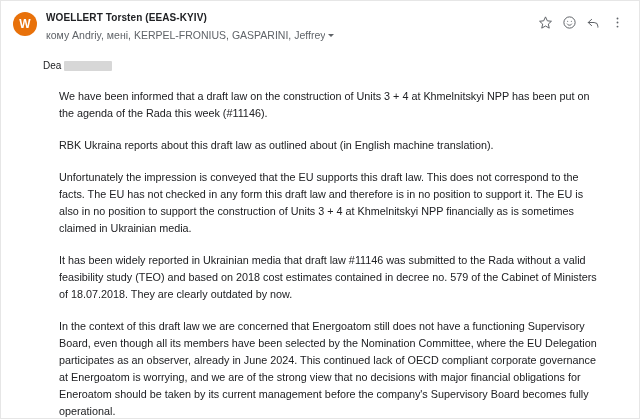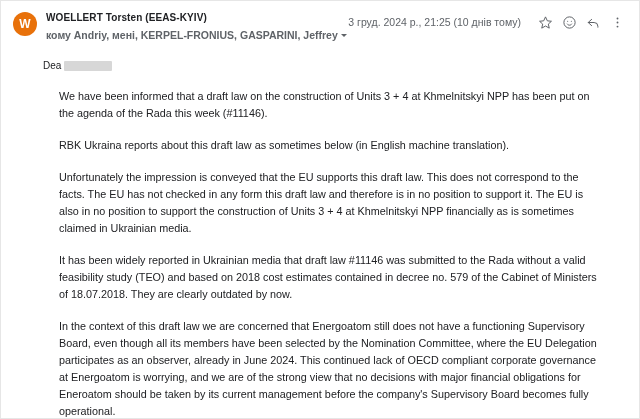--- a/index.html
+++ b/index.html
@@ -53,21 +53,20 @@
     line-height: 14px;
     letter-spacing: 0.1px;
   }
   .recipient-line {
     font-size: 10.5px;
     color: #5f6368;
     line-height: 14px;
     margin-top: 3px;
     display: flex;
     align-items: center;
-    font-weight: bold;
   }
   .recipient-text {
     white-space: nowrap;
     overflow: hidden;
     text-overflow: ellipsis;
   }
   .caret {
     display: inline-block;
     margin-left: 3px;
     width: 0;
@@ -138,21 +137,20 @@
 
     <div class="sender-block">
       <div class="sender-name">WOELLERT Torsten (EEAS-KYIV)</div>
       <div class="recipient-line">
         <span class="recipient-text">кому Andriy, мені, KERPEL-FRONIUS, GASPARINI, Jeffrey</span>
         <span class="caret"></span>
       </div>
     </div>
 
     <div class="header-right">
-      <div class="timestamp">3 груд. 2024 р., 21:25 (10 днів тому)</div>
 
       <div class="icon-btn star-icon">
         <svg width="15" height="15" viewBox="0 0 24 24" fill="none" stroke="currentColor" stroke-width="1.6" stroke-linejoin="round">
           <polygon points="12,3 14.9,9.3 21.5,10 16.5,14.5 18,21 12,17.6 6,21 7.5,14.5 2.5,10 9.1,9.3"></polygon>
         </svg>
       </div>
 
       <div class="icon-btn">
         <svg width="15" height="15" viewBox="0 0 24 24" fill="none" stroke="currentColor" stroke-width="1.6">
           <circle cx="12" cy="12" r="9"></circle>
@@ -179,20 +177,20 @@
     </div>
   </div>
 
   <div class="body-area">
     <div class="greeting">
       <span>Dea</span>
       <span class="redaction"></span>
     </div>
 
     <p class="para">We have been informed that a draft law on the construction of Units 3 + 4 at Khmelnitskyi NPP has been put on the agenda of the Rada this week (#11146).</p>
-    <p class="para">RBK Ukraina reports about this draft law as sometimes below (in English machine translation).</p>
+    <p class="para">RBK Ukraina reports about this draft law as outlined about (in English machine translation).</p>
     <p class="para">Unfortunately the impression is conveyed that the EU supports this draft law. This does not correspond to the facts. The EU has not checked in any form this draft law and therefore is in no position to support it. The EU is also in no position to support the construction of Units 3 + 4 at Khmelnitskyi NPP financially as is sometimes claimed in Ukrainian media.</p>
     <p class="para">It has been widely reported in Ukrainian media that draft law #11146 was submitted to the Rada without a valid feasibility study (TEO) and based on 2018 cost estimates contained in decree no. 579 of the Cabinet of Ministers of 18.07.2018. They are clearly outdated by now.</p>
     <p class="para">In the context of this draft law we are concerned that Energoatom still does not have a functioning Supervisory Board, even though all its members have been selected by the Nomination Committee, where the EU Delegation participates as an observer, already in June 2024. This continued lack of OECD compliant corporate governance at Energoatom is worrying, and we are of the strong view that no decisions with major financial obligations for Eneroatom should be taken by its current management before the company's Supervisory Board becomes fully operational.</p>
 
   </div>
 
 </div>
 
 </body></html>

